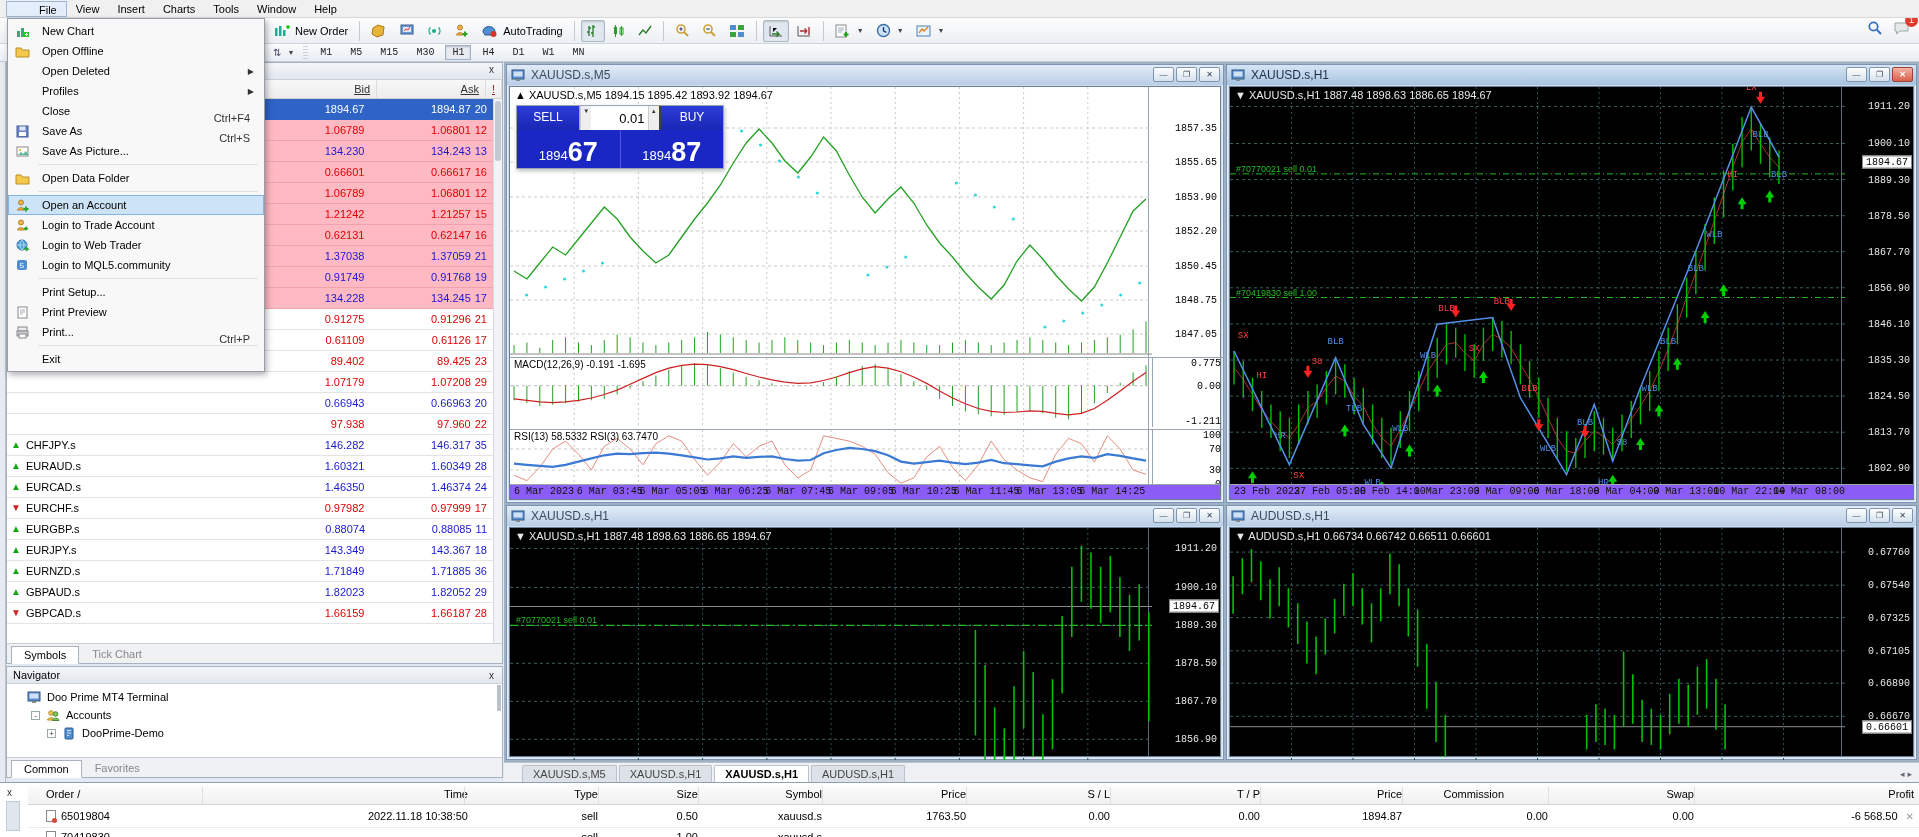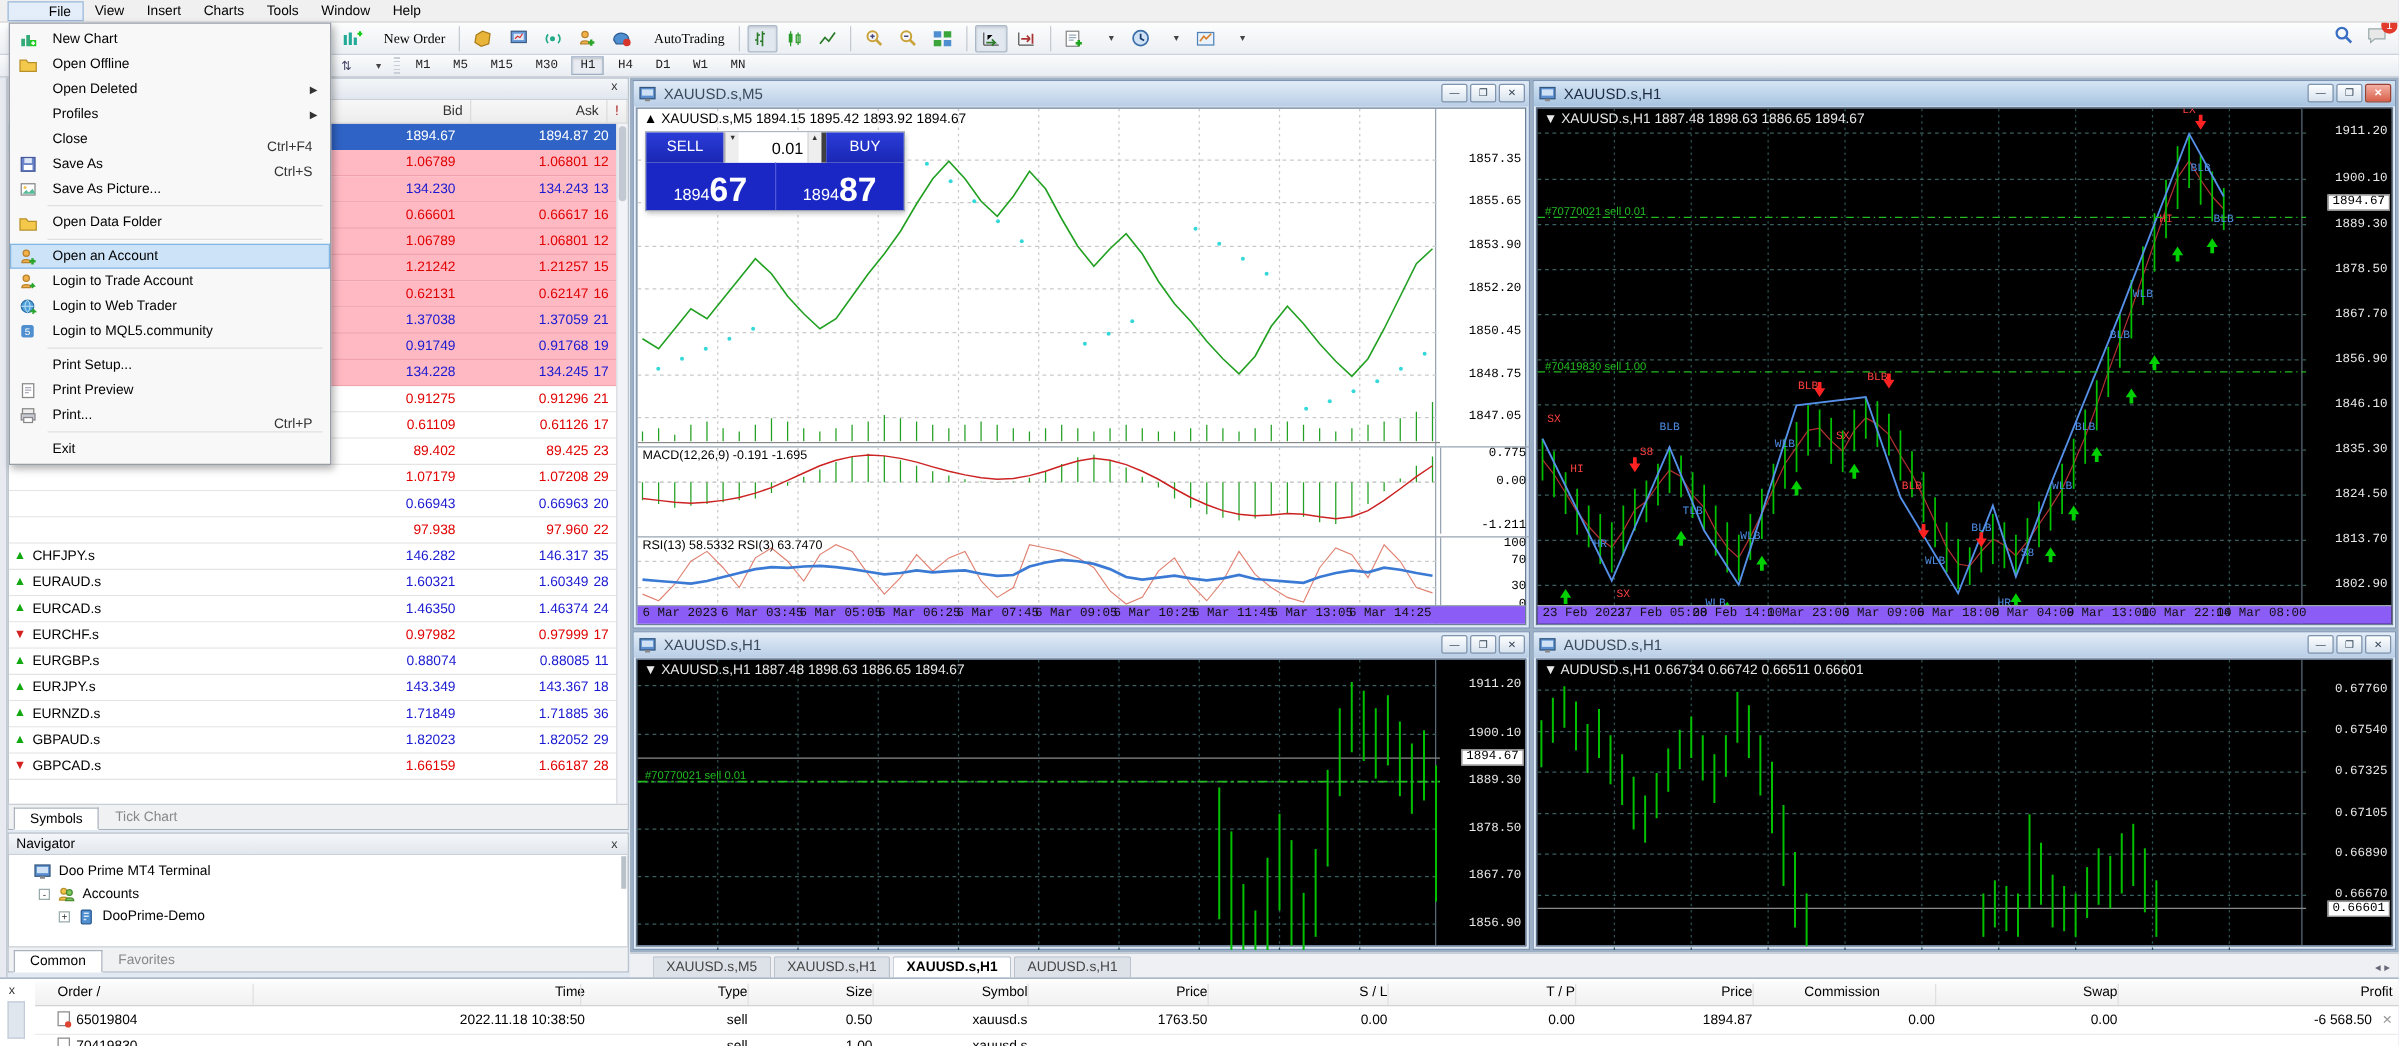--- a/index.html
+++ b/index.html
@@ -7,40 +7,40 @@
   #app { position:relative; width:1919px; height:837px; background:#e3e9f2; font-size:11px; color:#000; }
 
   
   .menubar { position:absolute; left:0; top:0; width:1919px; height:18px; background:#f0f0f0; border-bottom:1px solid #d8d8d8; display:flex; align-items:center; padding-left:6px; z-index:60; }
   .menubar .mitem { padding:1px 9px; height:16px; line-height:15px; cursor:default; }
   .menubar .mitem.open { background:#e4eefb; border:1px solid #9cb8d8;padding-left:32px; }
 
   
   .toolbar1 { position:absolute; left:0; top:18px; width:1919px; height:26px; background:linear-gradient(#fdfdfd,#eceff3); border-bottom:1px solid #cdd4dd; display:flex; align-items:center; z-index:10; }
   .toolbar2 { position:absolute; left:0; top:44px; width:1919px; height:18px; background:linear-gradient(#fafbfc,#e9edf2); border-bottom:1px solid #c6ccd4; display:flex; align-items:center; z-index:10; }
-  .tbtn { display:inline-flex; align-items:center; gap:17px; padding:2px 4px; margin:0 1px; border:1px solid transparent; border-radius:2px; height:22px;font-family:Liberation Serif, serif; }
+  .tbtn { display:inline-flex; align-items:center; gap:5px; padding:2px 4px; margin:0 1px; border:1px solid transparent; border-radius:2px; height:22px; }
   .tbtn.pressed { background:#e2e8f0; border:1px solid #aab8c8; box-shadow:inset 0 1px 2px rgba(0,0,0,.15); }
   .tsep { width:1px; height:20px; background:#c4cad2; margin:0 5px; }
   .tgrip { width:5px; height:20px; margin:0 3px; background:repeating-linear-gradient(#c9cfd7 0 1px,transparent 1px 3px); }
   .ddarrow { font-size:7px; color:#444; margin-left:1px; }
   .tficon { font-size:10px; color:#446; }
   .tfbtn { font-family:"Liberation Mono",monospace; font-size:10px; padding:1px 6px; margin:0 2px; color:#222; border:1px solid transparent; }
   .tfbtn.active { background:#e8ecf2; border:1px solid #9fb0c4; box-shadow:inset 0 1px 2px rgba(0,0,0,.2); }
   .top-right-icons { position:absolute; right:8px; top:20px; display:flex; gap:10px; align-items:center; z-index:11; }
   .badge { position:absolute; right:-7px; top:-7px; background:#e23b2e; color:#fff; font-size:9px; width:13px; height:13px; border-radius:50%; text-align:center; line-height:13px; }
 
   
   .lframe { position:absolute; left:0; top:62px; width:6px; height:720px; background:#e7ebf1; border-right:1px solid #b9c2cd; }
 
   
   .mwatch { position:absolute; left:6px; top:62px; width:497px; height:602px; background:#fff; border:1px solid #a8b2bf; }
   .mw-title { height:17px; background:linear-gradient(#f4f6f9,#e2e7ee); border-bottom:1px solid #c9d0d9; position:relative; }
   .mw-close { position:absolute; right:8px; top:1px; font-size:10px; color:#333; cursor:default; }
   .mw-head { display:flex; height:19px; line-height:18px; background:linear-gradient(#f8f8f8,#ececec); border-bottom:1px solid #cfcfcf; color:#333; }
-  .mw-head div { border-right:1px solid #dcdcdc; padding:0 6px; }
+  .mw-head div { border-right:1px solid #dcdcdc; padding:0 6px;text-decoration:underline; }
   .mw-rows { position:absolute; left:0; top:36px; right:9px; bottom:20px; overflow:hidden; }
   .mw-row { display:flex; height:21px; line-height:20px; border-bottom:1px solid #e4e4e4; background:#fff; }
   .mw-row.pink { background:#ffb9c3; border-bottom:1px solid #f0a3ae; }
   .mw-row.sel { background:#2f63c5; border-bottom:1px solid #2f63c5; }
   .mw-row.sel .val { color:#fff !important; }
   .mw-sym { width:256px; padding-left:4px; display:flex; gap:5px; align-items:center; }
   .mw-bid { width:118px; text-align:right; padding-right:4px; }
   .mw-ask { width:110px; text-align:right; padding-right:4px; }
   .mw-ex  { flex:1; text-align:right; padding-right:6px; }
   .vblue { color:#1818d0; } .vred { color:#e00000; }
@@ -78,21 +78,21 @@
   .taxis { position:absolute; left:0; right:0; bottom:0; background:#8b5cf6; border-top:1px solid #9aa; font-size:10px; font-family:"Liberation Mono",monospace; color:#111; }
   .taxis span { position:absolute; top:1px; white-space:nowrap; }
   .csvg { position:absolute; left:0; top:0; }
   .olabel { position:absolute; font-size:9px; color:#22bb22; z-index:4; transform:translateY(-100%); white-space:nowrap; }
   .indlabel { position:absolute; left:4px; top:1px; font-size:10px; color:#000; z-index:4; white-space:nowrap; }
 
   
   .tpanel { position:absolute; left:6px; top:18px; width:208px; z-index:6; border:1px solid #9aa4b2; background:#f0f0f0; box-shadow:1px 2px 4px rgba(0,0,0,.25); }
   .tp-row1 { display:flex; height:24px; }
   .tp-sell,.tp-buy { width:62px; background:linear-gradient(#2b3cd8,#1a27b4); color:#fff; text-align:center; line-height:23px; font-size:12px; }
-  .tp-vol { flex:1; display:flex; background:#fff; border-left:1px solid #aaa; border-right:4px solid #404040;justify-content:space-between; }
+  .tp-vol { flex:1; display:flex; background:#fff; border-left:1px solid #aaa; border-right:2px solid #404040;justify-content:space-between; }
   .tp-vol input { width:100%; border:0; text-align:right; padding-right:3px; font-size:13px; font-family:"Liberation Sans",sans-serif; outline:none; }
   .tp-spin { width:16px; display:flex; flex-direction:column; border-left:1px solid #ccc; }
   .tp-spin div { flex:1; font-size:6px; text-align:center; line-height:11px; color:#333; background:#eee; }
   .tp-row2 { display:flex; height:38px; background:#1a27c4; color:#fff; }
   .tp-price { flex:1; display:flex; align-items:flex-end; justify-content:center; padding-bottom:2px; }
   .tp-price .small { font-size:13px; margin-bottom:3px; }
   .tp-price .big { font-size:27px; font-weight:bold; line-height:27px; }
   .tp-div { width:1px; background:#4c58d8; }
 
   

